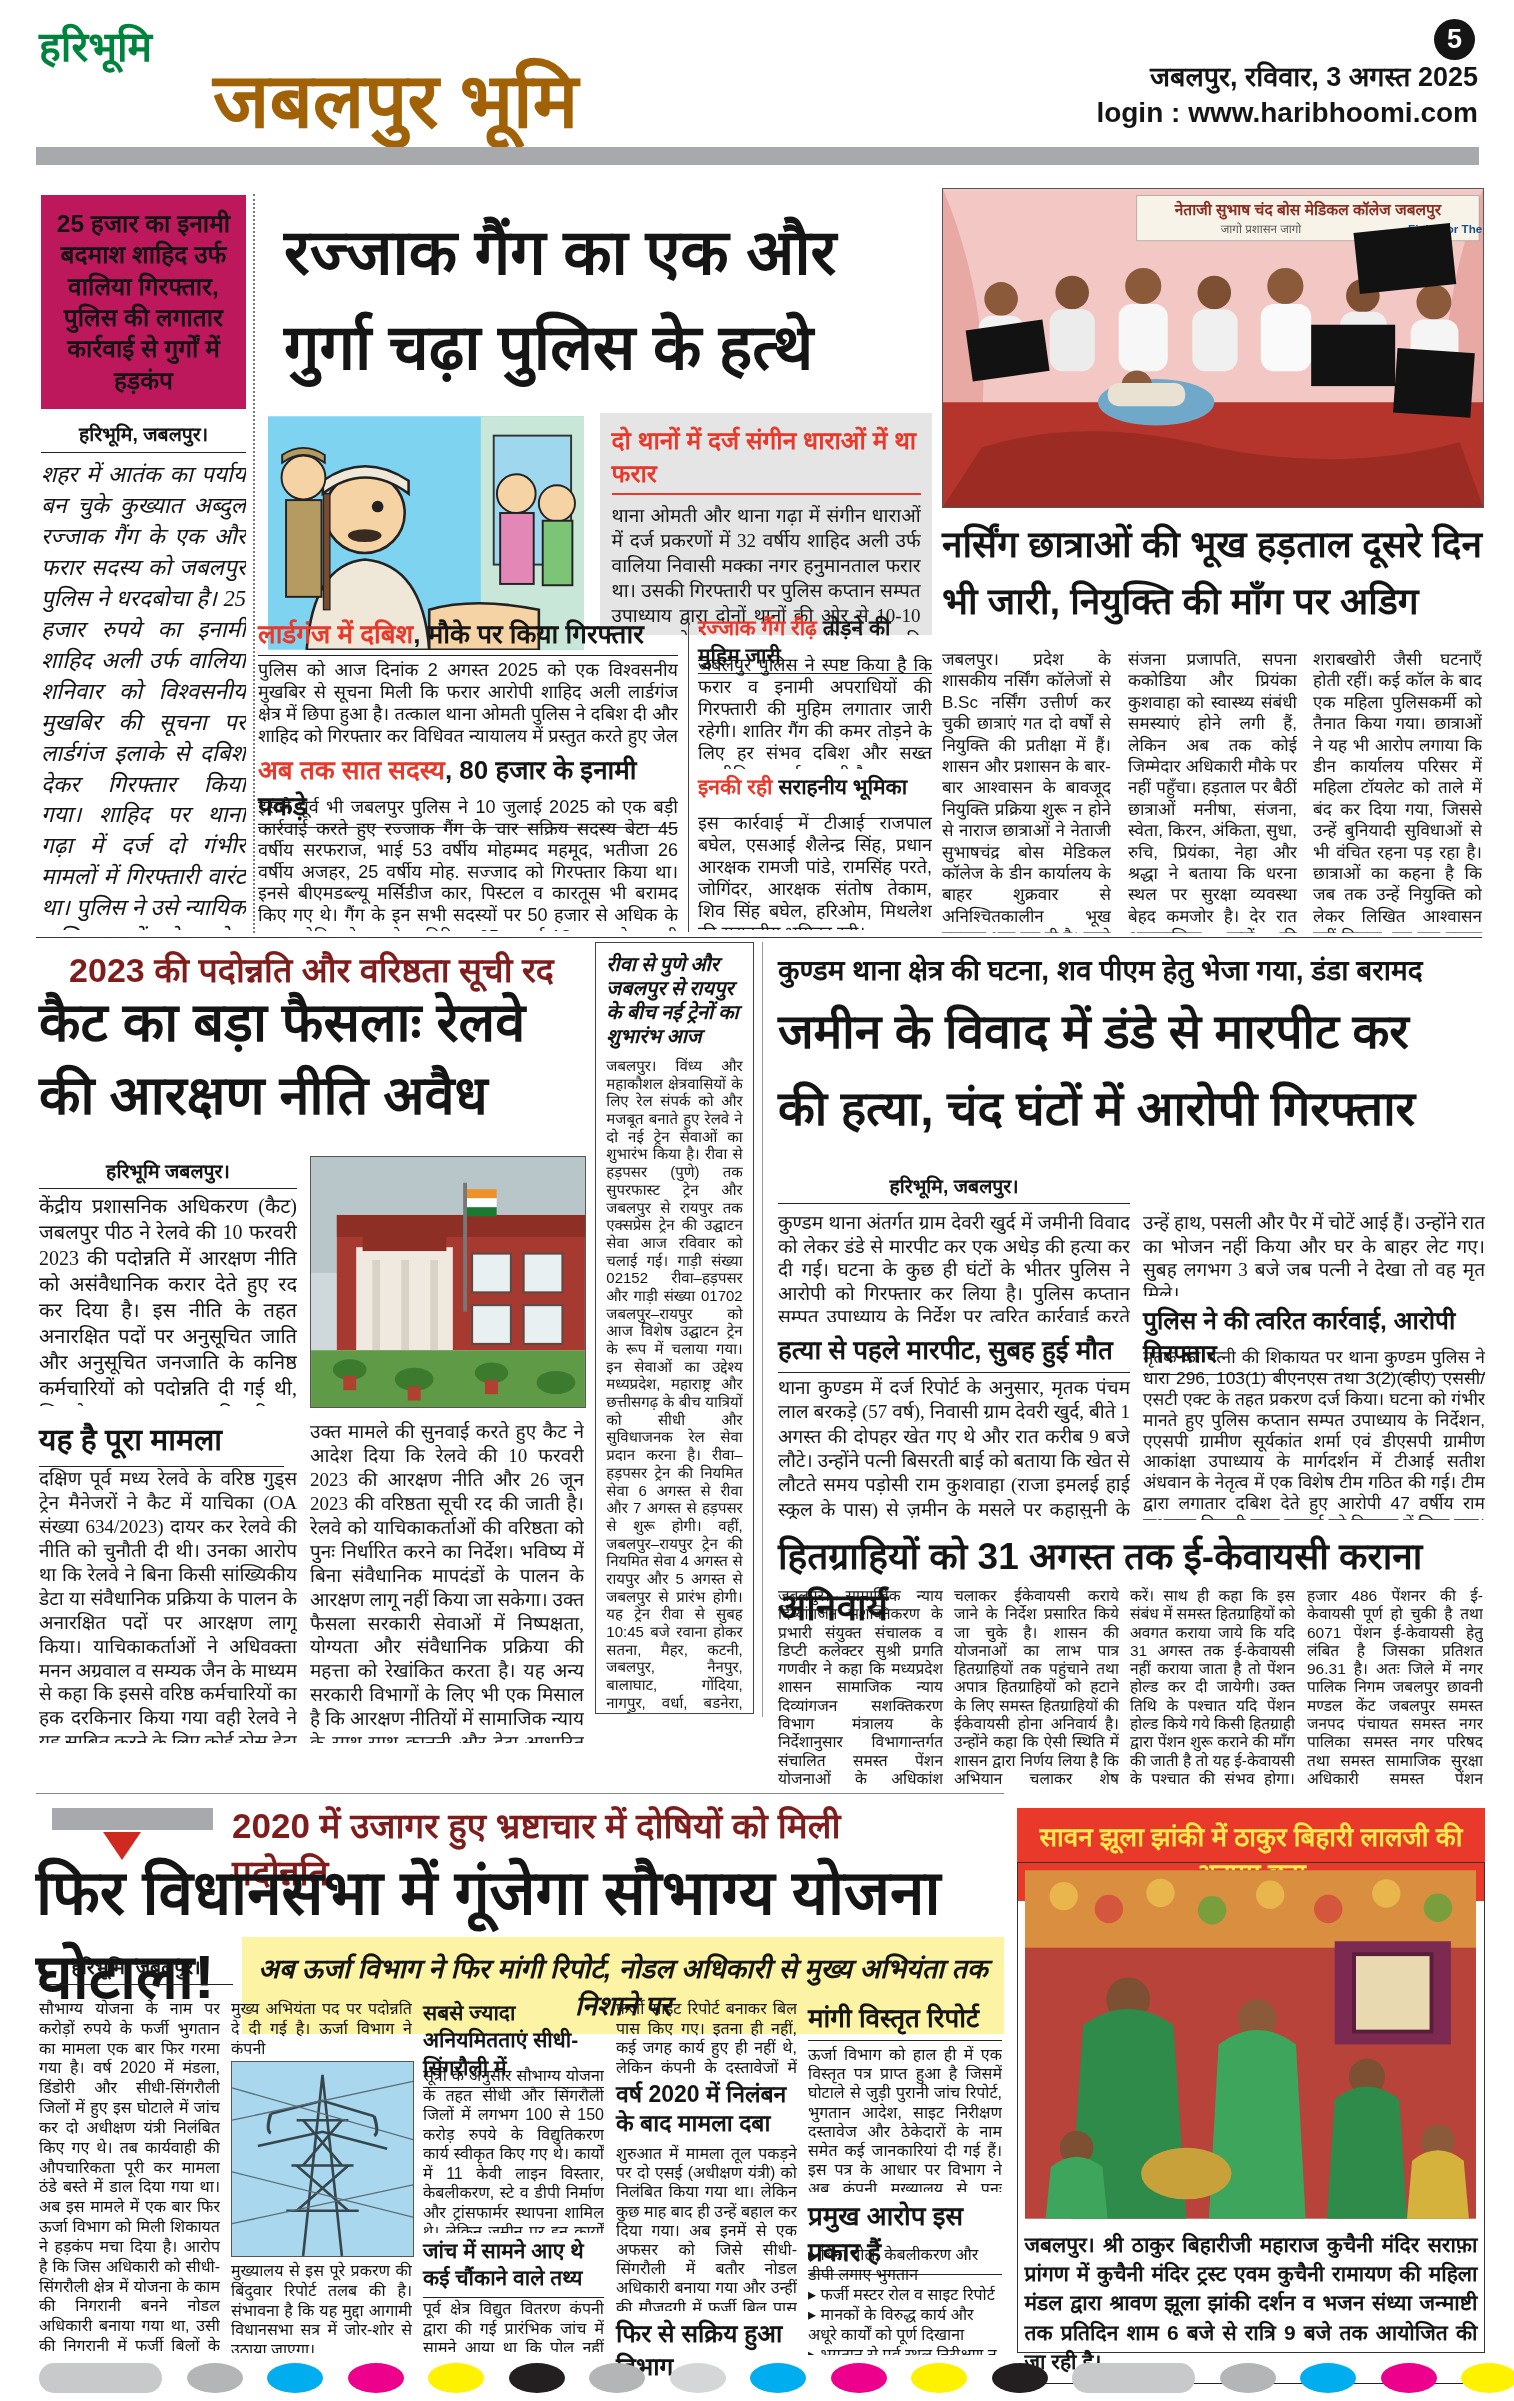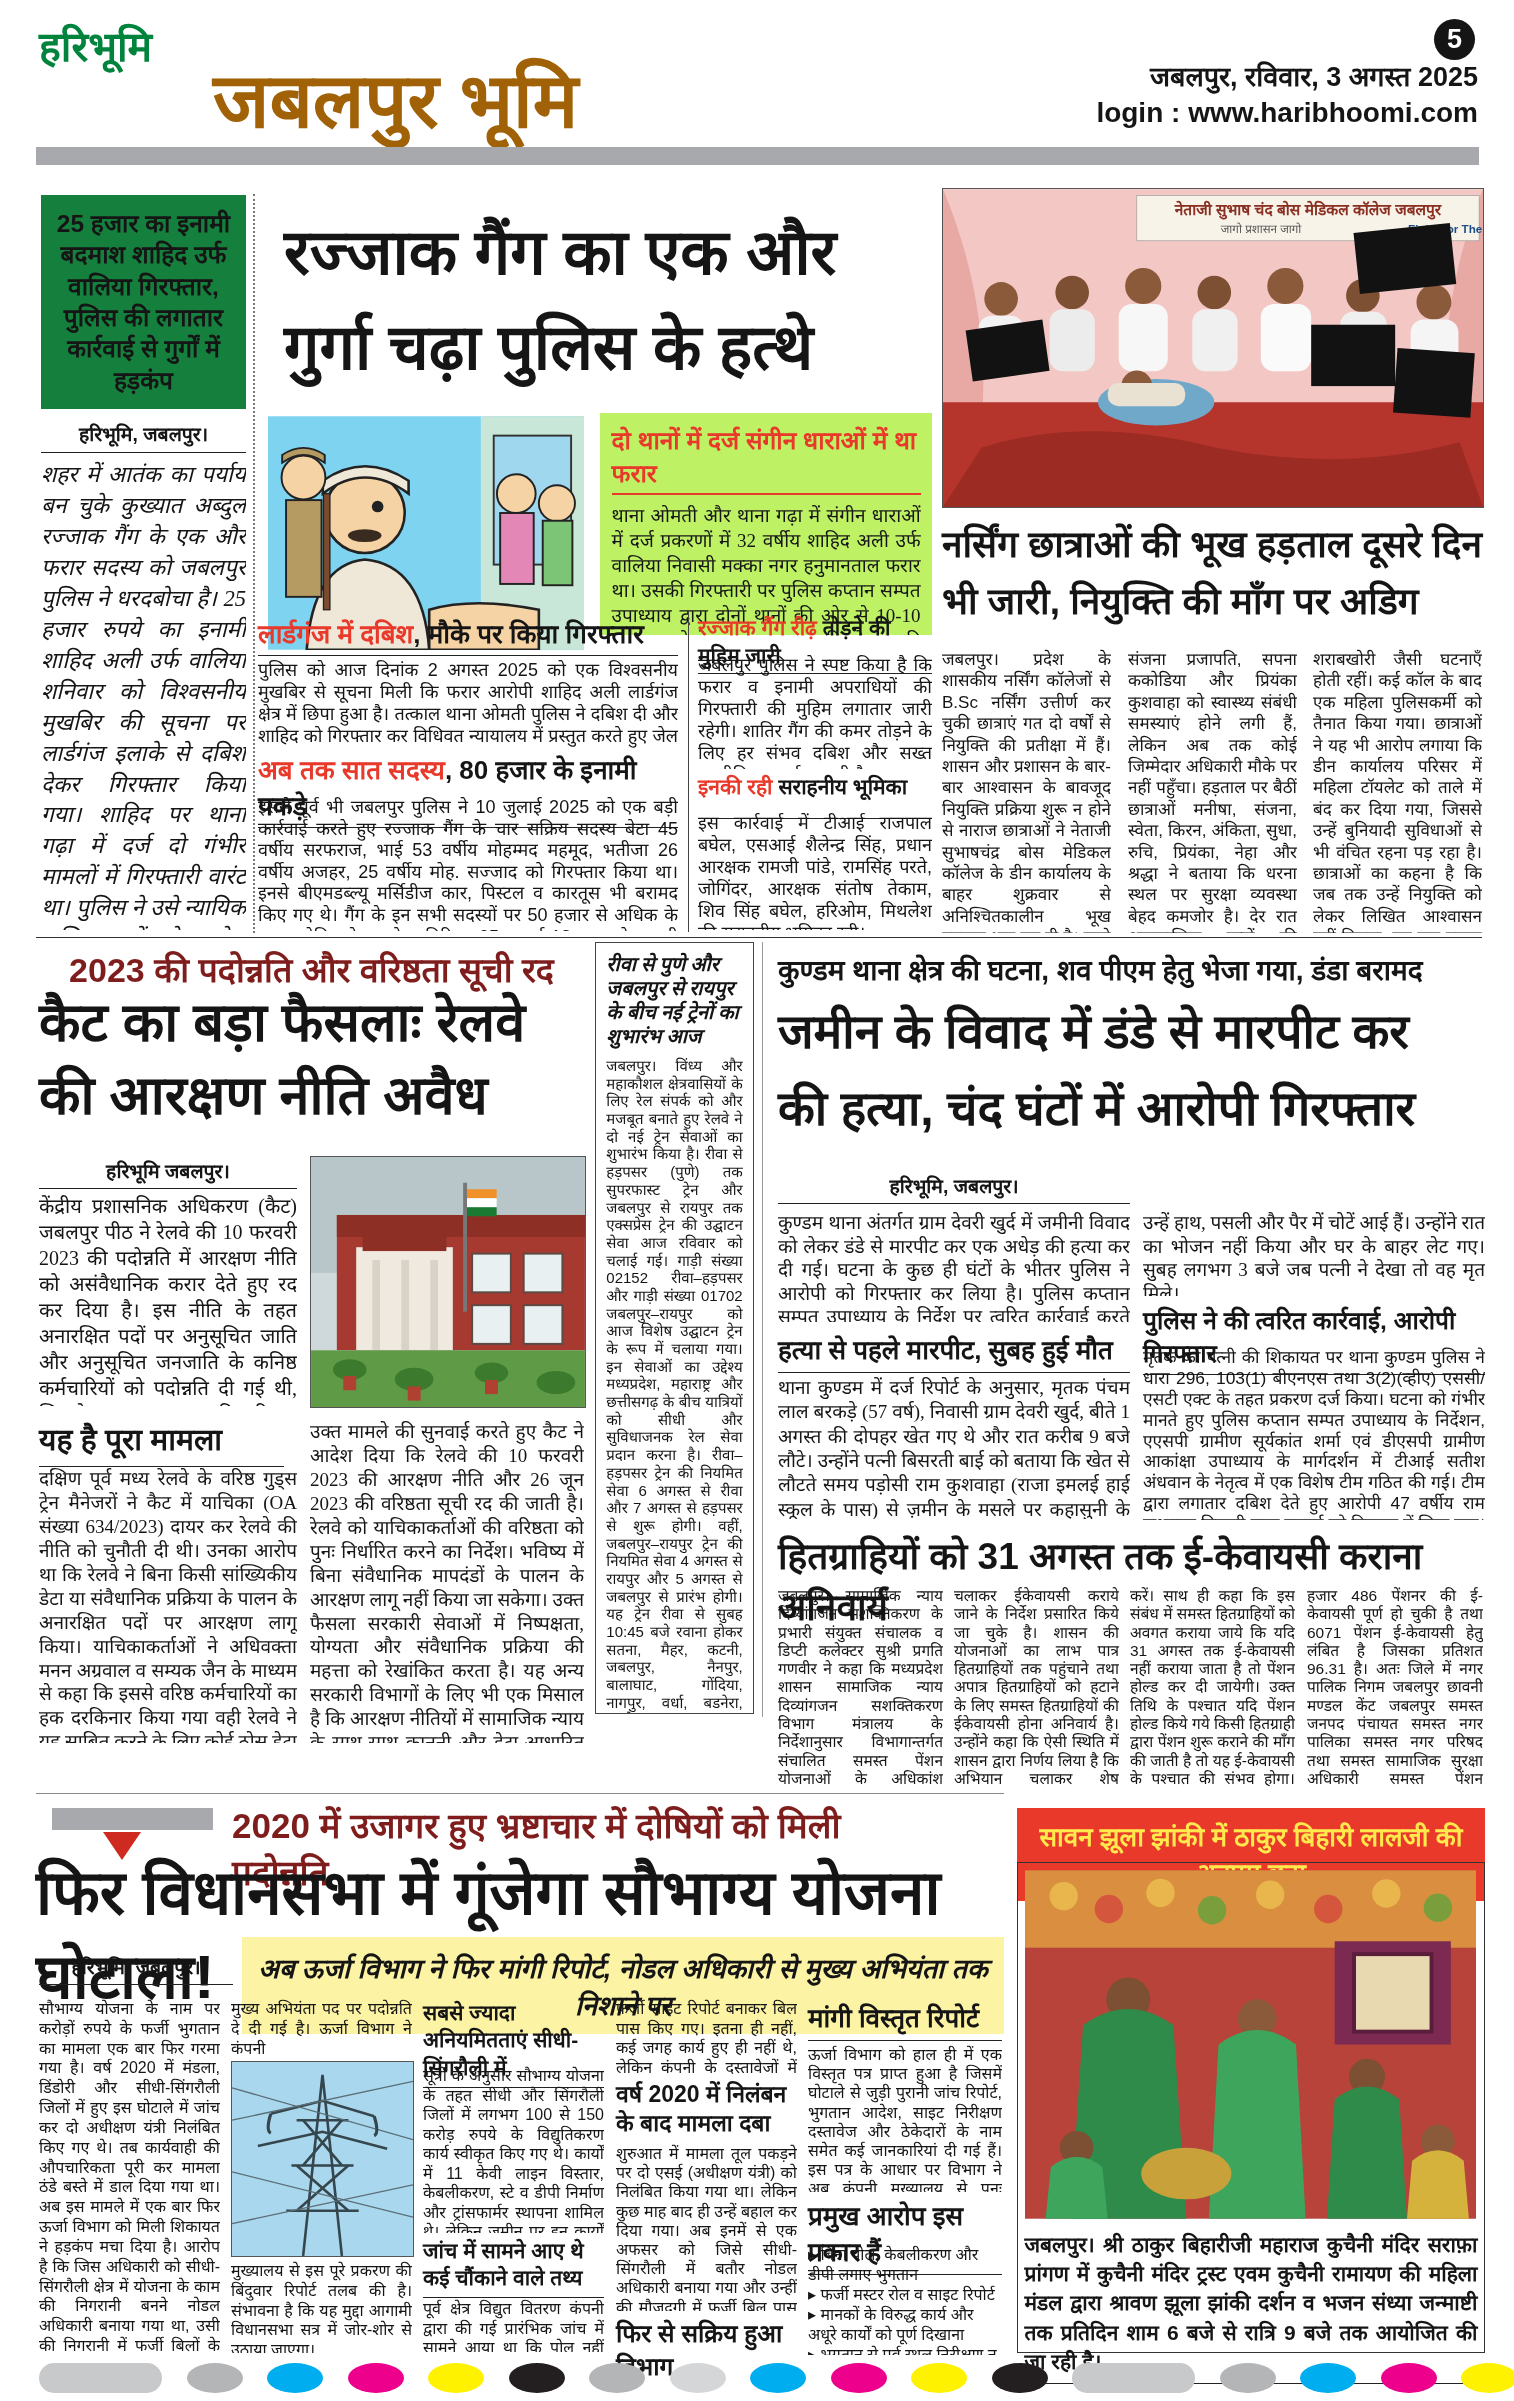--- a/index.html
+++ b/index.html
@@ -23,21 +23,21 @@
 
 <div class="page">
 
   <div class="abs" style="left:39px;top:17px;font-weight:bold;font-size:41px;color:#00843d;">हरिभूमि</div>
   <div class="abs" style="left:213px;top:46px;font-weight:bold;font-size:76px;color:#a16207;">जबलपुर भूमि</div>
   <div class="abs ctr" style="left:1434px;top:19.4px;width:41px;height:41px;border-radius:50%;background:#151515;color:#fff;font-weight:bold;font-size:27px;line-height:41px;">5</div>
   <div class="abs" style="left:1033px;top:57px;width:445px;text-align:right;font-weight:bold;font-size:27px;">जबलपुर, रविवार, 3 अगस्त 2025</div>
   <div class="abs" style="left:1033px;top:97px;width:445px;text-align:right;font-weight:bold;font-size:28px;">login : www.haribhoomi.com</div>
   <div class="abs" style="left:36px;top:147px;width:1443px;height:18px;background:#a7a9ac;"></div>
 
-  <div class="abs ctr" style="left:41px;top:195px;width:179px;height:188px;background:#15803d;padding:13px;font-weight:bold;font-size:24.5px;line-height:1.28;">25 हजार का इनामी बदमाश शाहिद उर्फ वालिया गिरफ्तार, पुलिस की लगातार कार्रवाई से गुर्गों में हड़कंप</div>
+  <div class="abs ctr" style="left:41px;top:195px;width:179px;height:188px;background:#be185d;padding:13px;font-weight:bold;font-size:24.5px;line-height:1.28;">25 हजार का इनामी बदमाश शाहिद उर्फ वालिया गिरफ्तार, पुलिस की लगातार कार्रवाई से गुर्गों में हड़कंप</div>
   <div class="abs ctr byline" style="left:41px;top:420px;width:205px;border-bottom:1.9px solid #222;padding-bottom:5.2px;">हरिभूमि, जबलपुर।</div>
   <div class="abs jc ser ital clip" style="left:41px;top:460px;width:205px;height:470px;font-size:22.6px;line-height:1.37;">शहर में आतंक का पर्याय बन चुके कुख्यात अब्दुल रज्जाक गैंग के एक और फरार सदस्य को जबलपुर पुलिस ने धरदबोचा है। 25 हजार रुपये का इनामी शाहिद अली उर्फ वालिया शनिवार को विश्वसनीय मुखबिर की सूचना पर लार्डगंज इलाके से दबिश देकर गिरफ्तार किया गया। शाहिद पर थाना गढ़ा में दर्ज दो गंभीर मामलों में गिरफ्तारी वारंट था। पुलिस ने उसे न्यायिक अभिरक्षा में जेल भेज दिया है।</div>
 
   <div class="abs" style="left:253px;top:194px;height:739px;border-left:2.6px dotted #777;"></div>
 
   <div class="abs" style="left:284px;top:205px;width:652px;font-weight:bold;font-size:63px;line-height:1.5;">
     <div>रज्जाक गैंग का एक और</div>
     <div>गुर्गा चढ़ा पुलिस के हत्थे</div>
   </div>
 
@@ -56,21 +56,21 @@
       <rect x="28" y="130" width="55" height="150" fill="#b59a62" stroke="#222" stroke-width="3"></rect>
       <rect x="86" y="120" width="10" height="180" fill="#7c4a2d" stroke="#222" stroke-width="2"></rect>
       <circle cx="385" cy="120" r="30" fill="#f6d3a4" stroke="#222" stroke-width="3"></circle>
       <rect x="360" y="150" width="52" height="110" fill="#e387b7" stroke="#222" stroke-width="3"></rect>
       <circle cx="448" cy="135" r="28" fill="#f6d3a4" stroke="#222" stroke-width="3"></circle>
       <rect x="426" y="162" width="46" height="100" fill="#7cc576" stroke="#222" stroke-width="3"></rect>
       <path d="M250 300 Q320 280 420 300 L420 362 L250 362 Z" fill="#f6d3a4" stroke="#222" stroke-width="4"></path>
     </svg>
   </div>
 
-  <div class="abs clip" style="left:600px;top:413px;width:309px;height:201px;background:#bef264;padding:10.3px 11.6px;">
+  <div class="abs clip" style="left:600px;top:413px;width:309px;height:201px;background:#e5e5e5;padding:10.3px 11.6px;">
     <div style="color:#e8392b;font-weight:bold;font-size:24.5px;border-bottom:2.6px solid #e8392b;padding-bottom:3.9px;margin-bottom:7.7px;">दो थानों में दर्ज संगीन धाराओं में था फरार</div>
     <div class="jc ser" style="font-size:19px;line-height:1.32;">थाना ओमती और थाना गढ़ा में संगीन धाराओं में दर्ज प्रकरणों में 32 वर्षीय शाहिद अली उर्फ वालिया निवासी मक्का नगर हनुमानताल फरार था। उसकी गिरफ्तारी पर पुलिस कप्तान सम्पत उपाध्याय द्वारा दोनों थानों की ओर से 10-10 हजार रुपये के नकद पुरस्कार की घोषणा की गई थी। बाद में उसकी लगातार फरारी को देखते हुए डीआईजी अतुल सिंह ने इनामी राशि बढ़ाकर 15 हजार रुपये कर दी थी।</div>
   </div>
 
   <div class="abs" style="left:688px;top:612px;height:320px;border-left:1.9px solid #444;"></div>
 
   <div class="abs" style="left:258px;top:615px;width:420px;font-weight:bold;font-size:26px;border-bottom:1.9px solid #222;padding-bottom:3.9px;"><span class="red">लार्डगंज में दबिश</span><span>, मौके पर किया गिरफ्तार</span></div>
   <div class="abs jc clip" style="left:258px;top:660px;width:420px;height:88px;font-size:18px;line-height:1.22;">पुलिस को आज दिनांक 2 अगस्त 2025 को एक विश्वसनीय मुखबिर से सूचना मिली कि फरार आरोपी शाहिद अली लार्डगंज क्षेत्र में छिपा हुआ है। तत्काल थाना ओमती पुलिस ने दबिश दी और शाहिद को गिरफ्तार कर विधिवत न्यायालय में प्रस्तुत करते हुए जेल भेज दिया।</div>
 
   <div class="abs" style="left:258px;top:751px;width:420px;font-weight:bold;font-size:26px;border-bottom:1.9px solid #222;padding-bottom:3.9px;"><span class="red">अब तक सात सदस्य</span><span>, 80 हजार के इनामी पकड़े</span></div>

